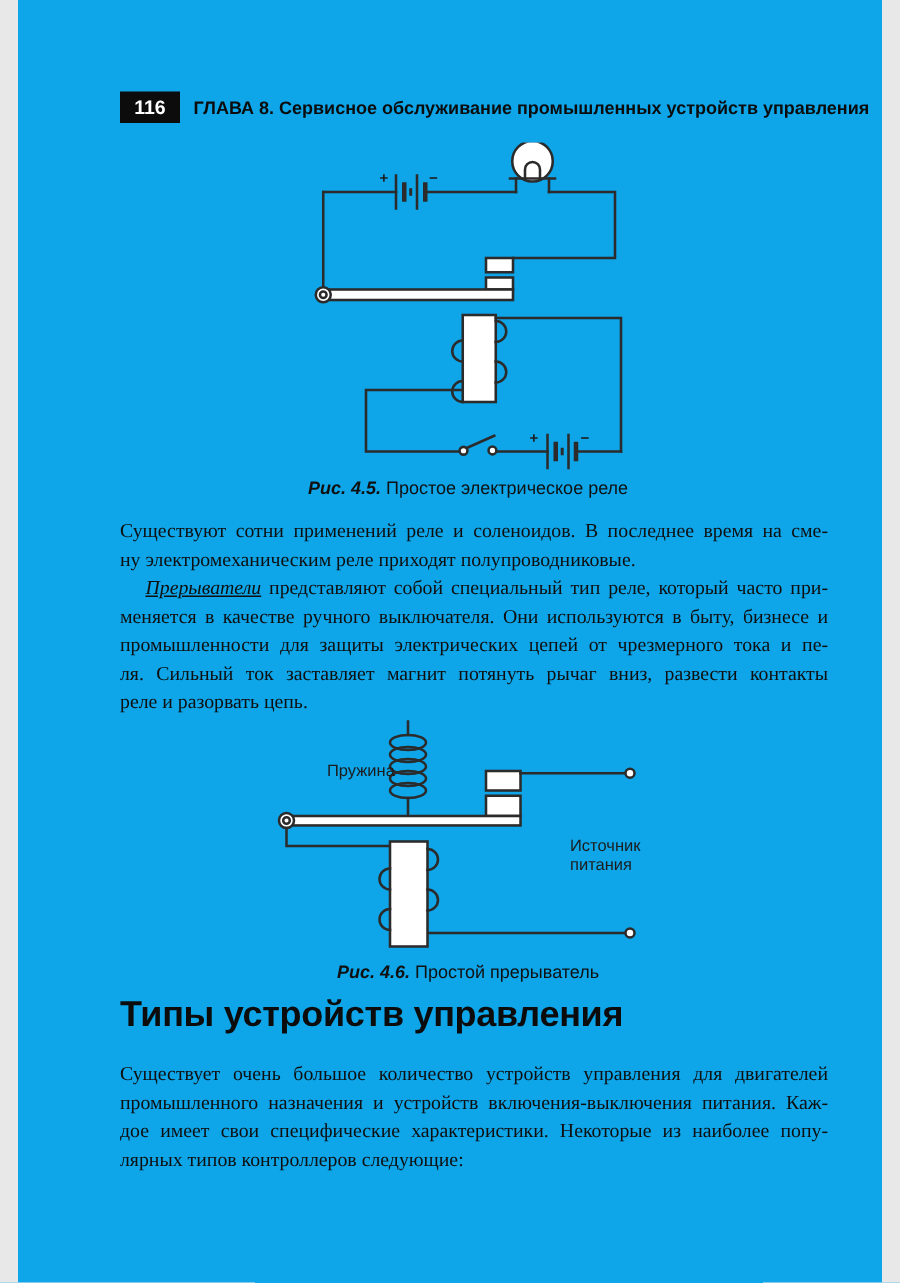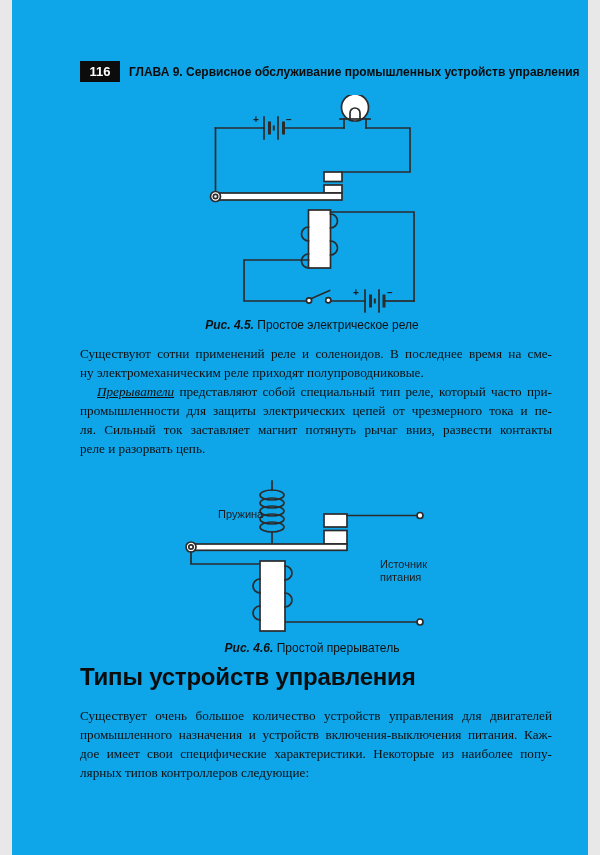--- a/index.html
+++ b/index.html
@@ -34,21 +34,21 @@
   
   .h1{position:absolute;left:68px;top:663px;font:bold 24px "Liberation Sans",sans-serif;
       color:#0c0c0c;letter-spacing:-0.2px;}
 </style>
 </head>
 <body>
 
 <div class="page">
 
   <div class="hdr-num">116</div>
-  <div class="hdr-title">ГЛАВА 9. Сервисное обслуживание промышленных устройств управления</div>
+  <div class="hdr-title">ГЛАВА 8. Сервисное обслуживание промышленных устройств управления</div>
 
   <div class="fig fig1">
     <svg width="240" height="222" viewBox="0 0 240 222">
       <g stroke="#2b2b2b" stroke-width="1.7" fill="none" stroke-linecap="square">
 
         <g>
           <path d="M 8.5 33 H 57"></path>
           <path d="M 76.5 33 H 137"></path>
           <path d="M 159 33 H 203 V 77 H 135"></path>
           <path d="M 8.5 33 V 96.5"></path>
@@ -121,20 +121,21 @@
 
   <div class="caption cap1">
     <span class="capb">Рис. 4.5.</span>
     <span>Простое электрическое реле</span>
   </div>
 
   <div class="tb tb1">
     <div class="bline">Существуют сотни применений реле и соленоидов. В последнее время на сме-</div>
     <div class="bline end">ну электромеханическим реле приходят полупроводниковые.</div>
     <div class="bline ind"><span class="ital">Прерыватели</span><span> представляют собой специальный тип реле, который часто при-</span></div>
+    <div class="bline">меняется в качестве ручного выключателя. Они используются в быту, бизнесе и</div>
     <div class="bline">промышленности для защиты электрических цепей от чрезмерного тока и пе-</div>
     <div class="bline">ля. Сильный ток заставляет магнит потянуть рычаг вниз, развести контакты</div>
     <div class="bline end">реле и разорвать цепь.</div>
   </div>
 
   <div class="fig fig2">
     <svg width="290" height="160" viewBox="0 0 290 160">
       <g stroke="#2b2b2b" stroke-width="1.7" fill="none" stroke-linecap="square">
 
         <g>

